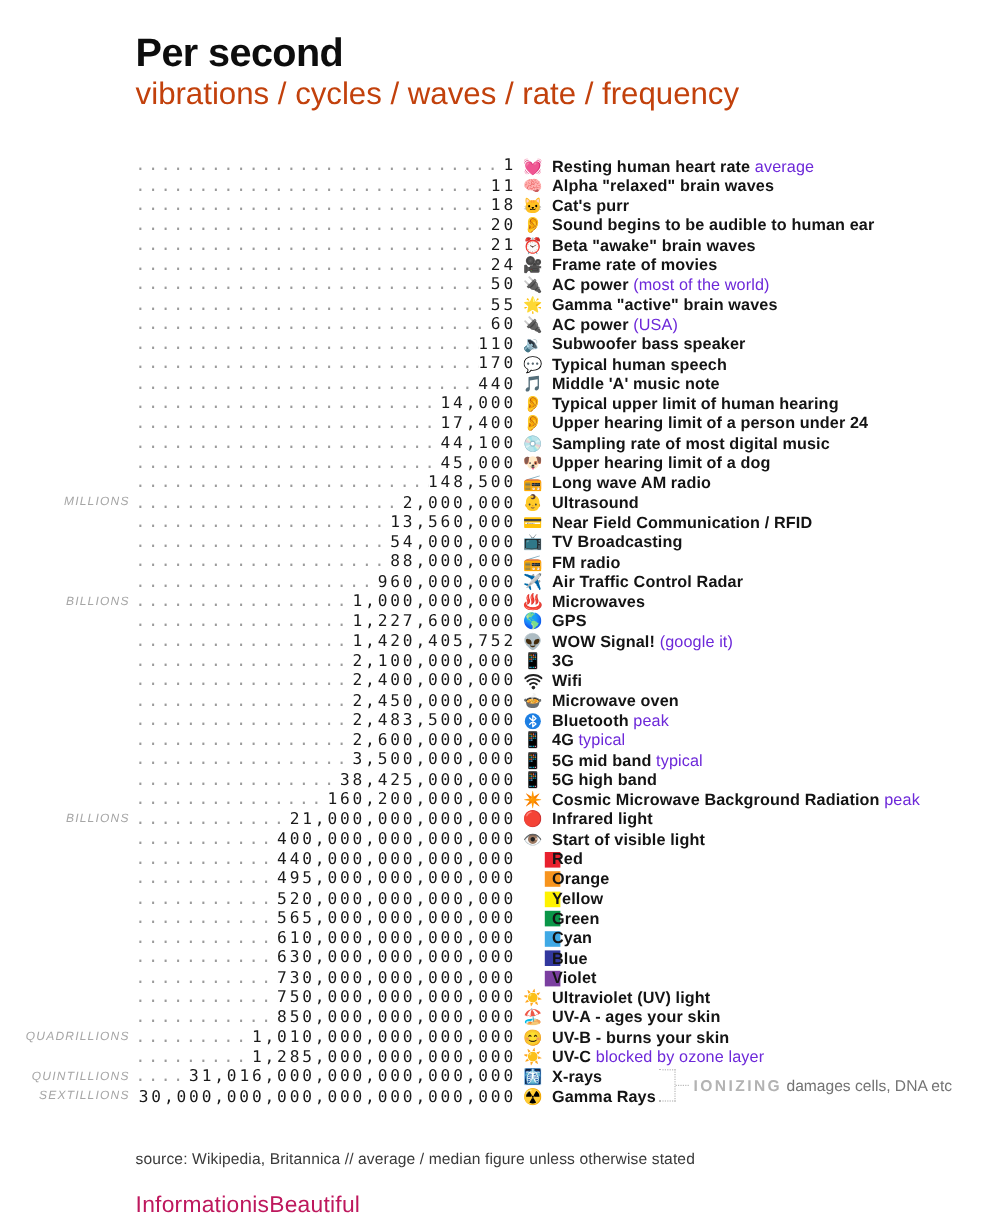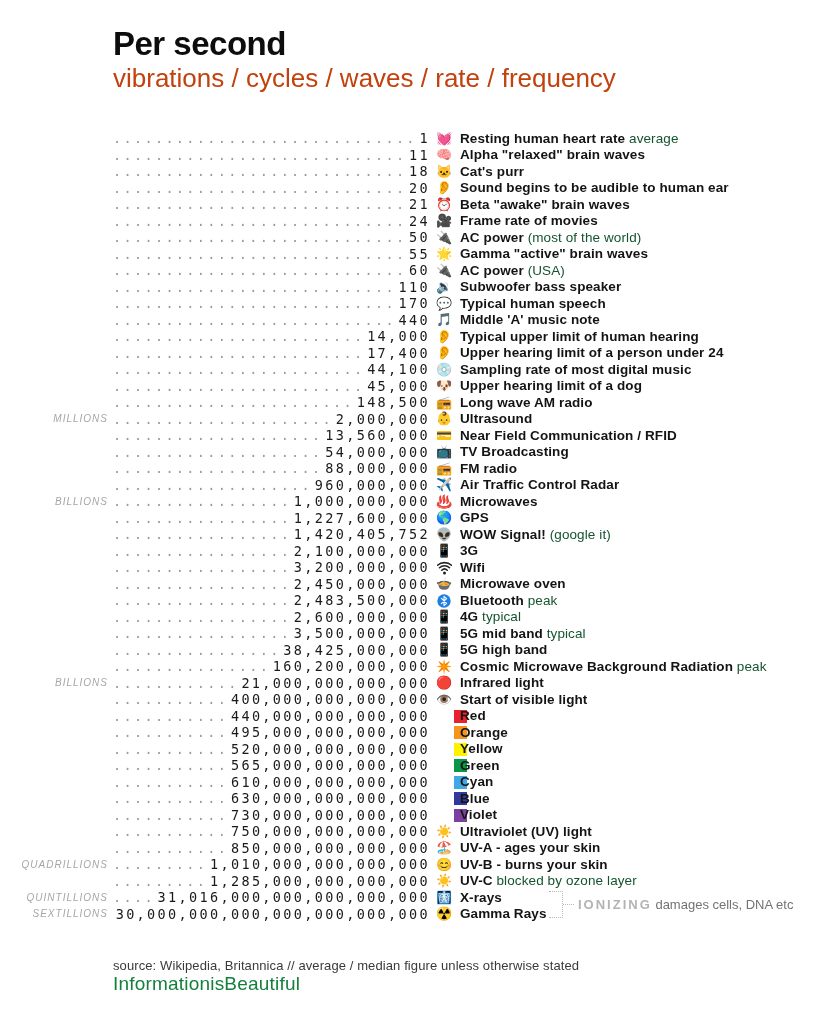--- a/index.html
+++ b/index.html
@@ -23,35 +23,35 @@
     font-family:"DejaVu Sans Mono", monospace; font-size:13.5px;
     letter-spacing:2.35px; color:#1a1a1a;
   }
   .leader { flex:1 1 0; min-width:0; overflow:hidden; white-space:nowrap; color:#9b9b9b; }
   .leader::after { content:"......................................................................"; }
   .num { flex:0 0 auto; white-space:nowrap; }
   .icon { flex:none; width:24px; margin-left:2px; text-align:center; font-size:13px; line-height:1; }
   .icon svg { vertical-align:middle; }
   .swatch { display:inline-block; width:13px; height:13px; margin-left:22px; vertical-align:middle; }
   .label { margin-left:4px; font-size:13.5px; font-weight:700; color:#141414; white-space:nowrap; letter-spacing:0.1px; }
-  .note { font-weight:400; color:#14532d;margin-top:39px; }
+  .note { font-weight:400; color:#6d28d9;margin-top:39px; }
 
   .ionizing { position:absolute; left:549px; top:888px; width:270px; height:34px; }
   .bracket {
     position:absolute; left:0; top:3px; width:13px; height:25px;
     border-top:1px dotted #b8b8b8; border-bottom:1px dotted #b8b8b8; border-right:1px dotted #b8b8b8;
   }
   .connector { position:absolute; left:14px; top:16px; width:11px; height:0; border-top:1px dotted #b8b8b8; }
   .iontext { position:absolute; left:29px; top:9px; font-size:13px; white-space:nowrap; }
   .ionlabel { font-weight:700; color:#b3b3b3; letter-spacing:2px; }
   .ionnote { color:#737373; }
 
   .footer { position:absolute; left:113px; top:958px; }
   .source { font-size:13px; color:#3a3a3a; letter-spacing:0.1px; }
-  .brand { font-size:19px; color:#15803d; margin-top:0; letter-spacing:0.2px; }
+  .brand { font-size:19px; color:#be185d; margin-top:21px; letter-spacing:0.2px; }
 </style>
 </head>
 <body>
 
 <div class="header">
   <div class="title">Per second</div>
   <div class="subtitle">vibrations / cycles / waves / rate / frequency</div>
 </div>
 
 <div class="rows">
@@ -286,21 +286,21 @@
         <span class="leader"></span>
         <span class="num">2,100,000,000</span>
       </span>
       <span class="icon">📱</span>
       <span class="label">3G</span>
     </div>
     <div class="row">
       <span class="mag"></span>
       <span class="numcol">
         <span class="leader"></span>
-        <span class="num">3,200,000,000</span>
+        <span class="num">2,400,000,000</span>
       </span>
       <span class="icon"><svg width="15" height="14" viewBox="0 0 24 22">
           <circle cx="12" cy="19" r="2.4" fill="#222"></circle>
           <path d="M7.6 14.6 a6.4 6.4 0 0 1 8.8 0" stroke="#222" stroke-width="2.6" fill="none" stroke-linecap="round"></path>
           <path d="M4 10.6 a11.5 11.5 0 0 1 16 0" stroke="#222" stroke-width="2.6" fill="none" stroke-linecap="round"></path>
           <path d="M0.9 6.6 a16.5 16.5 0 0 1 22.2 0" stroke="#222" stroke-width="2.6" fill="none" stroke-linecap="round"></path>
         </svg></span>
       <span class="label">Wifi</span>
     </div>
     <div class="row">

